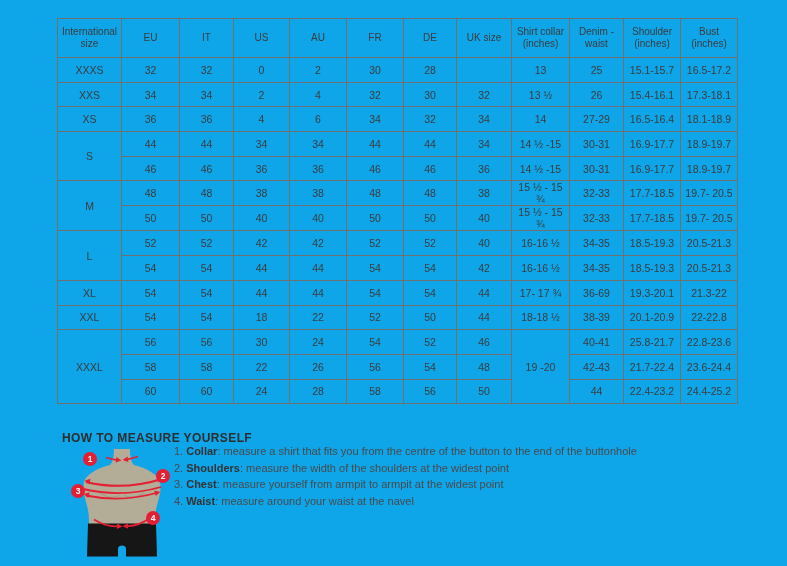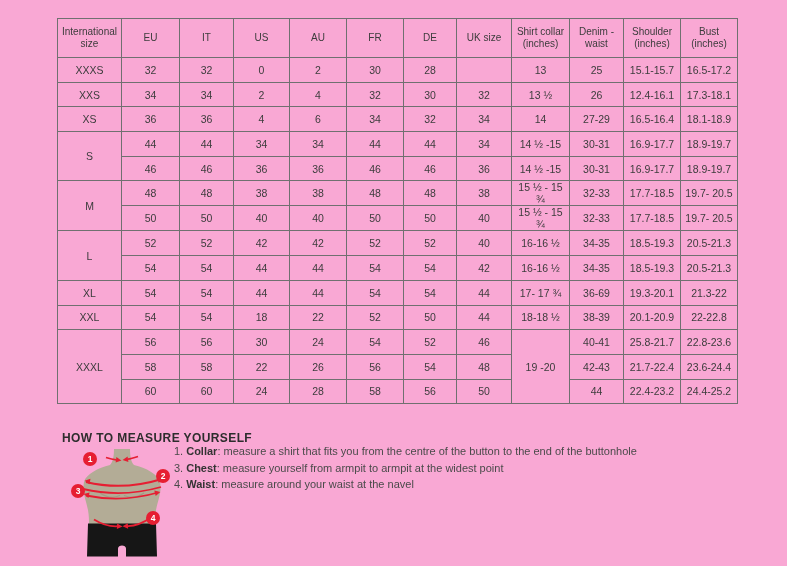--- a/index.html
+++ b/index.html
@@ -1,16 +1,16 @@
 <!DOCTYPE html>
 <html><head>
 <meta charset="utf-8">
 <style>
   html,body{margin:0;padding:0;background:#ffffff;}
-  .page{position:relative;width:787px;height:566px;background:#f9a8d4;overflow:hidden;
+  .page{position:relative;width:787px;height:566px;background:#0ea5e9;overflow:hidden;
         font-family:"Liberation Sans",sans-serif;color:#3d3d3d;}
 
   
   table.size-chart{position:absolute;left:57px;top:18px;width:680px;
     border-collapse:collapse;table-layout:fixed;border:1px solid #5f5f5f;}
   table.size-chart th, table.size-chart td{
     border:1px solid #707070;text-align:center;vertical-align:middle;
     padding:0 2px;overflow:hidden;}
   table.size-chart th{font-weight:400;font-size:10px;line-height:1.2;height:38px;color:#3c3c3c;}
   table.size-chart td{font-size:10.5px;height:23.7px;color:#3c3c3c;}
@@ -82,21 +82,21 @@
           <td>XXS</td>
           <td>34</td>
           <td>34</td>
           <td>2</td>
           <td>4</td>
           <td>32</td>
           <td>30</td>
           <td>32</td>
           <td>13 ½</td>
           <td>26</td>
-          <td>12.4-16.1</td>
+          <td>15.4-16.1</td>
           <td>17.3-18.1</td>
         </tr>
         <tr>
           <td>XS</td>
           <td>36</td>
           <td>36</td>
           <td>4</td>
           <td>6</td>
           <td>34</td>
           <td>32</td>
@@ -317,17 +317,18 @@
       <text class="badge-num" x="8" y="46">3</text>
     </g>
     <g>
       <circle cx="83" cy="70" r="7" fill="#e61e32"></circle>
       <text class="badge-num" x="83" y="73">4</text>
     </g>
   </svg>
 
   <ol class="measure-list">
       <li><span class="num">1.</span><b>Collar</b><span>: measure a shirt that fits you from the centre of the button to the end of the buttonhole</span></li>
+      <li><span class="num">2.</span><b>Shoulders</b><span>: measure the width of the shoulders at the widest point</span></li>
       <li><span class="num">3.</span><b>Chest</b><span>: measure yourself from armpit to armpit at the widest point</span></li>
       <li><span class="num">4.</span><b>Waist</b><span>: measure around your waist at the navel</span></li>
     </ol>
 
 </div>
 
 </body></html>

